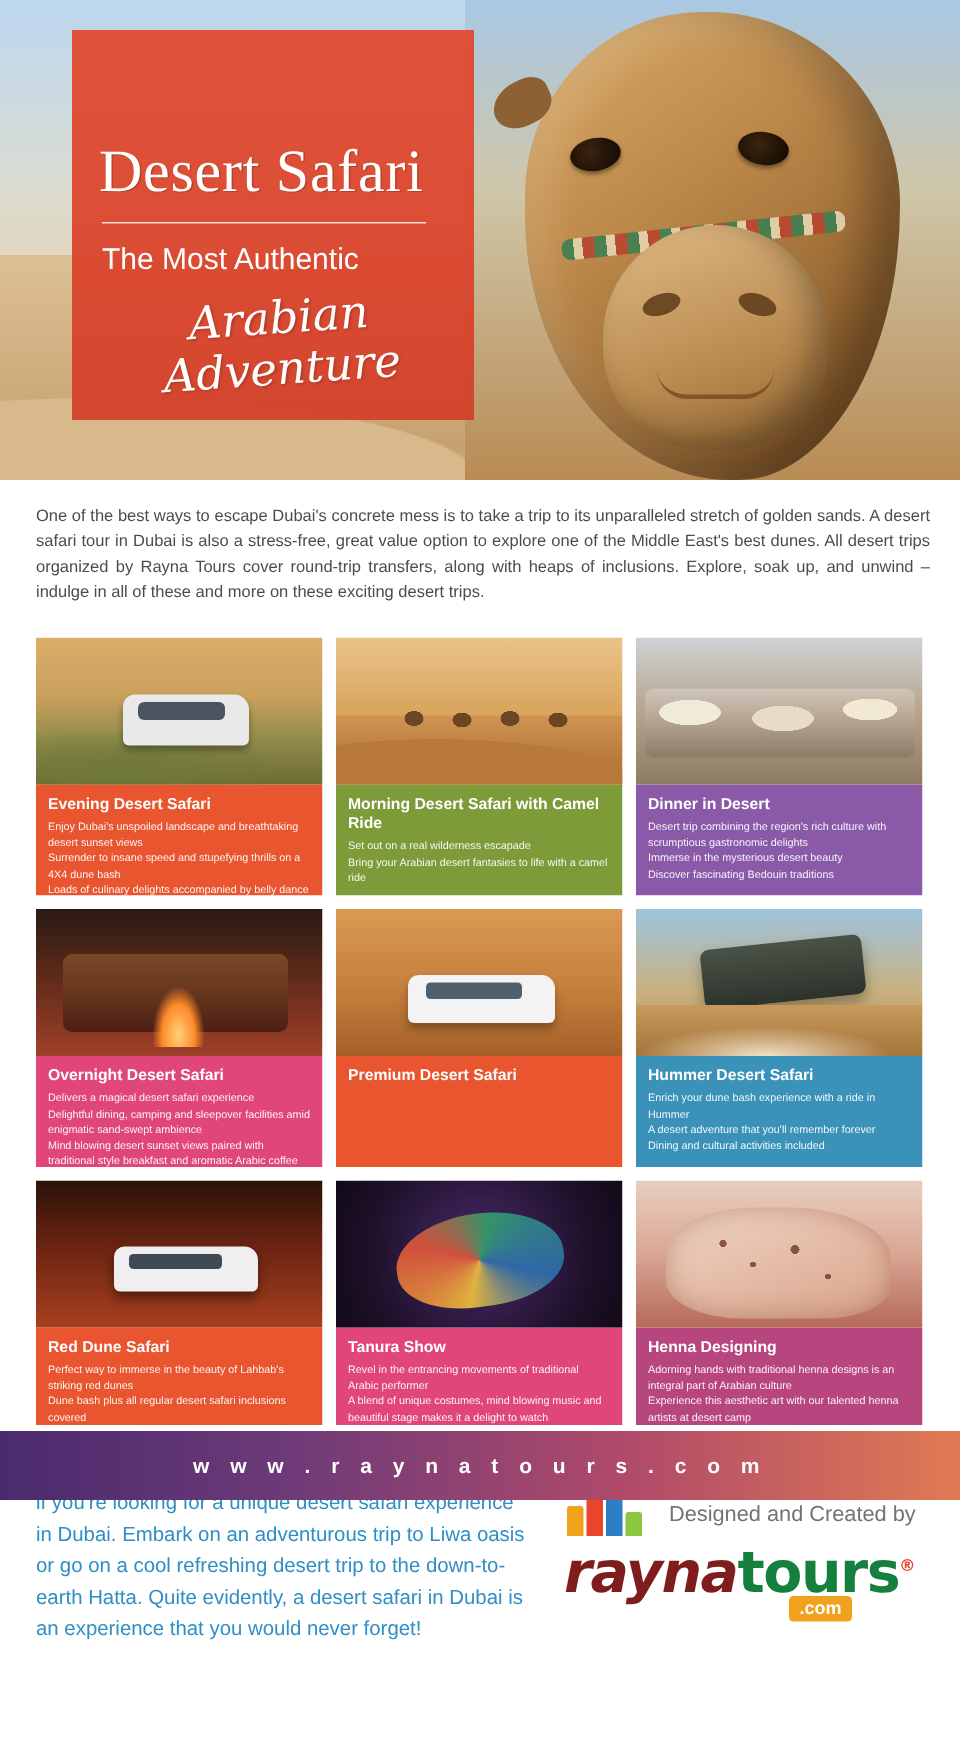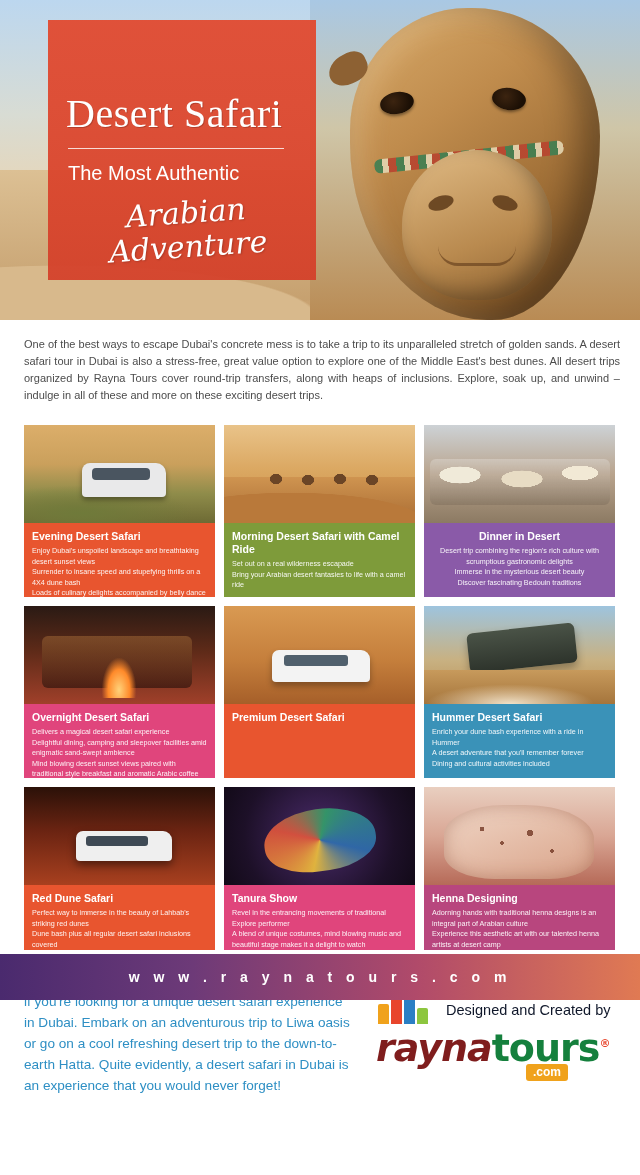--- a/index.html
+++ b/index.html
@@ -292,21 +292,21 @@
     position: absolute; left: 24px; top: 970px;
     width: 330px;
     font-size: 13.6px; line-height: 21px;
     color: #2e8fc4;
   }
   .logo-block {
     position: absolute; left: 376px; top: 988px; width: 244px;
   }
   .designed-by {
     position: absolute; left: 70px; top: 14px;
-    font-size: 14.5px; color: #0f172a;
+    font-size: 14.5px; color: #737373;
   }
   .kite {
     position: absolute; left: 2px; top: 0px; width: 56px; height: 36px;
   }
   .kite span {
     position: absolute; bottom: 0; width: 11px; border-radius: 2px 2px 0 0;
   }
   .kite .k1 { left: 0;  height: 20px; background: #f0a21c; }
   .kite .k2 { left: 13px; height: 30px; background: #e8452c; }
   .kite .k3 { left: 26px; height: 26px; background: #2b7fc4; }
@@ -404,21 +404,21 @@
             <li>Set out on a real wilderness escapade</li>
             <li>Bring your Arabian desert fantasies to life with a camel ride</li>
           </ul>
         </div>
       </div>
 
       <div class="card">
         <div class="card-photo ph-dinner">
           <div class="trays"></div>
         </div>
-        <div class="card-body" style="background:#8a5aa8; height:74px;text-align:center;">
+        <div class="card-body" style="background:#8a5aa8; height:74px;">
           <div class="card-title">Dinner in Desert</div>
           <ul class="card-bullets">
             <li>Desert trip combining the region's rich culture with scrumptious gastronomic delights</li>
             <li>Immerse in the mysterious desert beauty</li>
             <li>Discover fascinating Bedouin traditions</li>
           </ul>
         </div>
       </div>
     </div>
 
@@ -481,21 +481,21 @@
         </div>
       </div>
 
       <div class="card">
         <div class="card-photo ph-tanura">
           <div class="skirt"></div>
         </div>
         <div class="card-body" style="background:#e0457c; height:74px;">
           <div class="card-title">Tanura Show</div>
           <ul class="card-bullets">
-            <li>Revel in the entrancing movements of traditional Explore performer</li>
+            <li>Revel in the entrancing movements of traditional Arabic performer</li>
             <li>A blend of unique costumes, mind blowing music and beautiful stage makes it a delight to watch</li>
           </ul>
         </div>
       </div>
 
       <div class="card">
         <div class="card-photo ph-henna">
           <div class="hand"></div>
           <div class="pattern"></div>
         </div>

